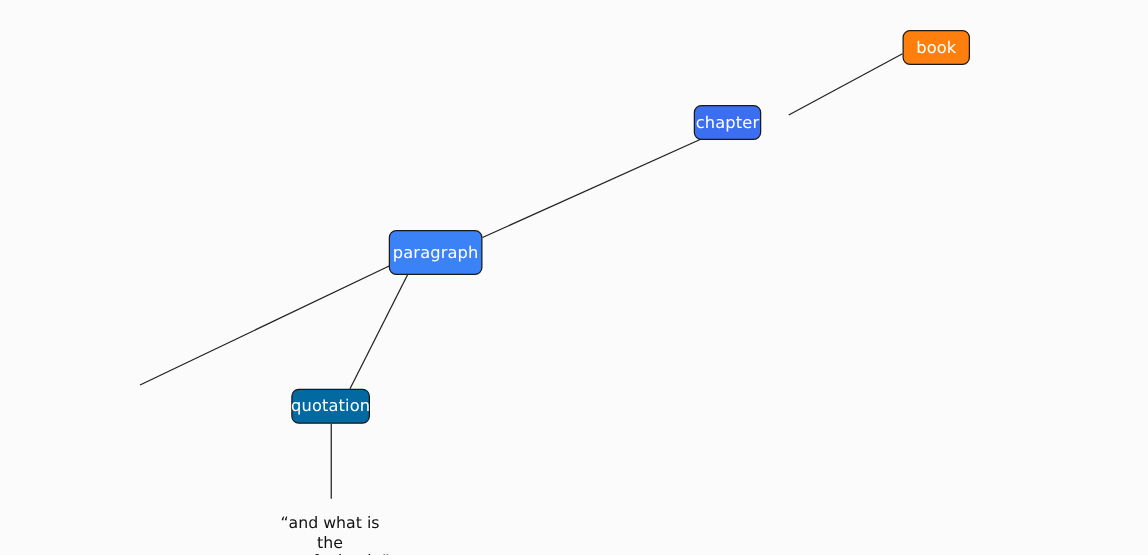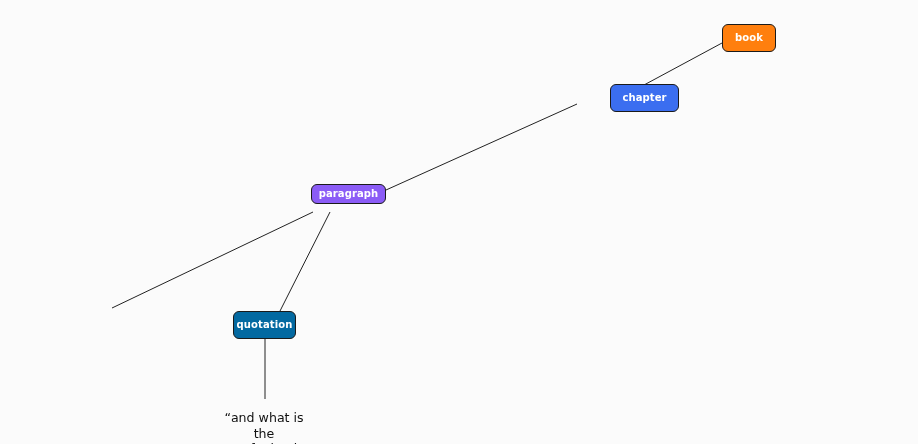--- a/index.html
+++ b/index.html
@@ -24,40 +24,39 @@
     top: 0;
     width: 918px;
     height: 444px;
   }
   .node {
     position: absolute;
     box-sizing: border-box;
     border: 1.4px solid #1a1a1a;
     border-radius: 6px;
     color: #ffffff;
-    font-size: 10px;
+    font-size: 13px;
     line-height: 1;
     display: flex;
     align-items: center;
     justify-content: center;
     white-space: nowrap;
     letter-spacing: 0.1px;
-    font-weight: bold;
   }
   .textblock {
     position: absolute;
     color: #111111;
     font-size: 12.6px;
     line-height: 15.6px;
     text-align: center;
     white-space: pre-line;
   }
   #node-book  { left: 722px; top: 24px;  width: 54px; height: 28px; background: #ff7f0e; }
-  #node-chapter { left: 610px; top: 84px;  width: 69px; height: 28px; background: #3b6ef0; }
-  #node-paragraph { left: 311px; top: 184px; width: 75px; height: 20px; background: #8b5cf6; }
+  #node-chapter { left: 555px; top: 84px;  width: 54px; height: 28px; background: #3b6ef0; }
+  #node-paragraph { left: 311px; top: 184px; width: 75px; height: 36px; background: #3b82f6; }
   #node-quotation { left: 233px; top: 311px; width: 63px; height: 28px; background: #0369a1; }
   #text-paragraph { left: 10px; top: 311px; width: 205px; }
   #text-quotation { left: 214px; top: 394px; width: 100px; margin-top: 16px; }
 </style>
 </head>
 <body>
 
 <div id="diagram">
 
   <svg id="edges" viewBox="0 0 918 444">

